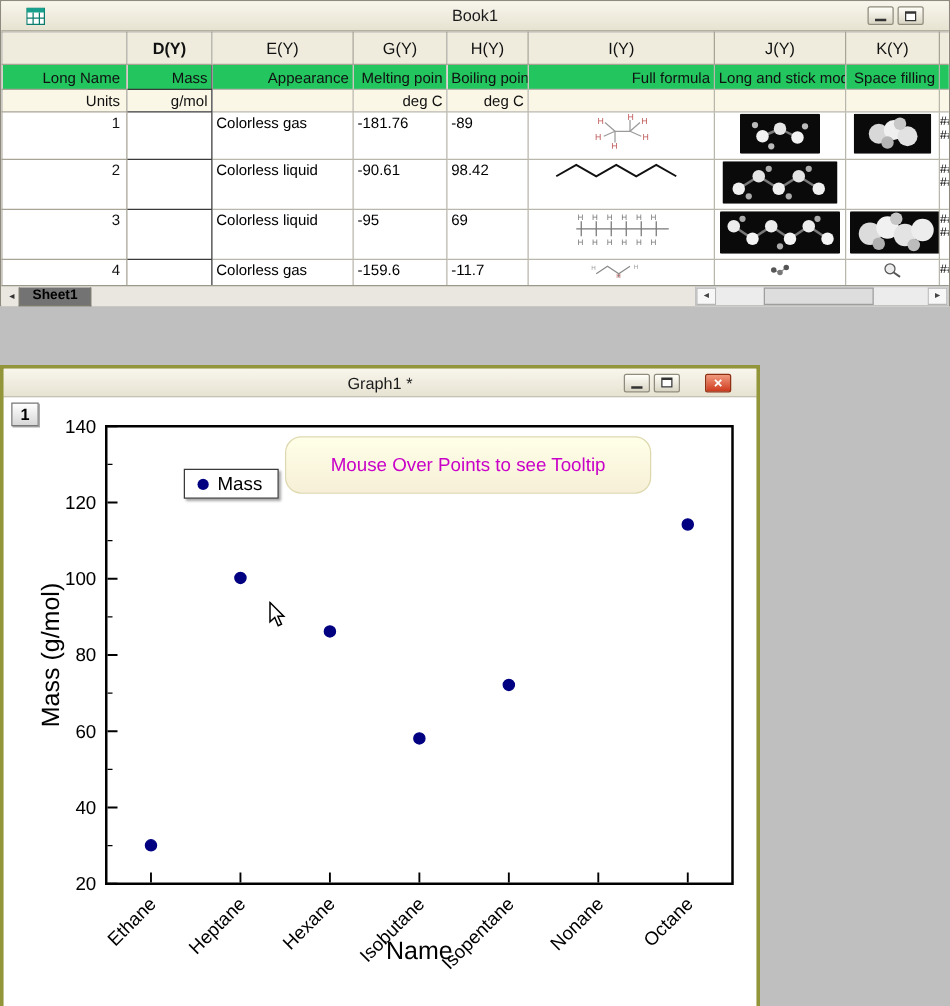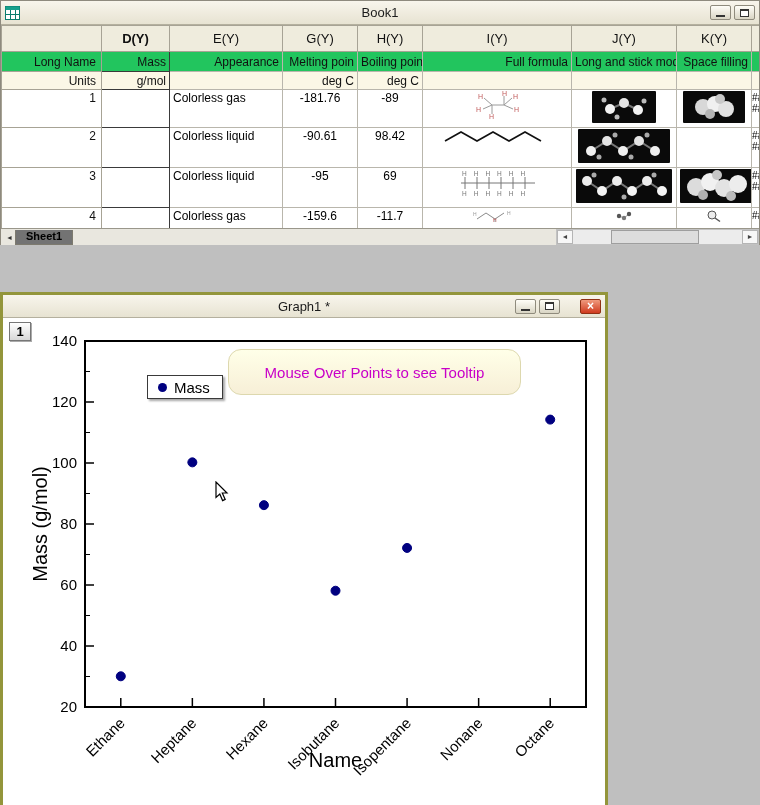--- a/index.html
+++ b/index.html
@@ -4,21 +4,21 @@
 <style>
   * { box-sizing: border-box; margin: 0; padding: 0; }
   html, body { width: 760px; height: 805px; overflow: hidden; }
   body { font-family: "Liberation Sans", sans-serif; background: #bfbfbf; position: relative; }
   #screen { position: relative; width: 760px; height: 805px; overflow: hidden; }
 
   
   .window { position: absolute; background: #fff; }
   .titlebar { height: 24px; background: linear-gradient(#f8f5ec, #e7e3d2);
               border-bottom: 1px solid #b4b09e; display: flex; align-items: center;
-              padding: 0 4px; position: relative; }
+              padding: 0 20px; position: relative; }
   .titlebar .title { position: absolute; left: 0; right: 0; text-align: center;
                      font-size: 13px; color: #1b1b1b; }
   .win-btns { margin-left: auto; display: flex; gap: 3px; z-index: 2; align-items: center; }
   .wbtn { width: 21px; height: 15px; border: 1px solid #8f8b7d; border-radius: 2px;
           background: linear-gradient(#fffef8, #d9d5c4); display: flex;
           align-items: center; justify-content: center; }
   .wbtn.close { background: linear-gradient(#f09a7e, #cf3a1e); border-color: #8f3014;
                 color: #fff; font-weight: bold; font-size: 12px; line-height: 1; }
   .btn-spacer { width: 14px; }
   .glyph-min { width: 9px; height: 2px; background: #333; margin-top: 7px; }
@@ -31,21 +31,21 @@
   .sheet td { border: 1px solid #b9b6ac; padding: 1px 3px; overflow: hidden; white-space: nowrap; }
   tr.chead td { height: 26px; background: #efecdd; text-align: center; font-size: 13px;
                 color: #111; border-color: #a7a395; }
   tr.lname td { height: 20px; background: #22c55e; text-align: right; color: #111; }
   tr.unitsrow td { height: 18px; background: #fbf7e6; text-align: right; color: #111; }
   td.rh { background: #dcd9d1; text-align: right; padding-right: 5px; color: #111; border-color: #a7a395; }
   tr.datarow td { background: #fff; vertical-align: top; }
   tr.r37 { height: 37px; }
   td.sel { background: #000; color: #fff; border-color: #3a3a3a; }
   tr.chead td.sel { font-weight: bold; margin-top: 48px; }
-  td.num { text-align: center; }
+  td.num { text-align: left; }
   td.imgcell { text-align: center; vertical-align: middle; }
   td.hash { font-size: 10px; padding: 2px 0 0 0; vertical-align: top; color: #000; }
   td.hash span { display: block; line-height: 11px; }
 
   .tabbar { height: 17px; display: flex; align-items: center; background: #e9e7df;
             border-top: 1px solid #9a978b; padding-left: 3px; }
   .tabnav { font-size: 7px; color: #333; width: 11px; text-align: center; }
   .sheettab { background: #737373; border: 1px solid #7d7a6e; border-top: none; font-weight: bold;
               font-size: 11px; padding: 0 10px; height: 15px; line-height: 13px; }
   .hscroll { margin-left: auto; width: 203px; height: 16px; display: flex; align-items: center;

